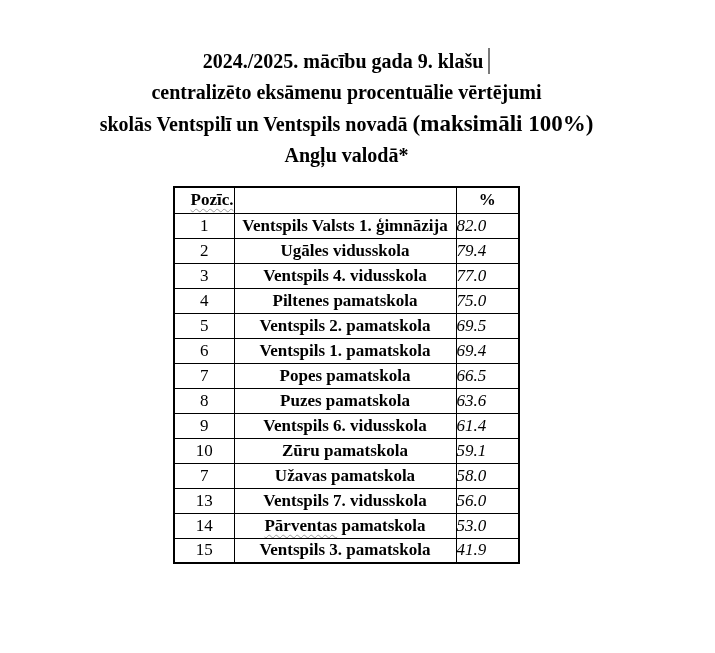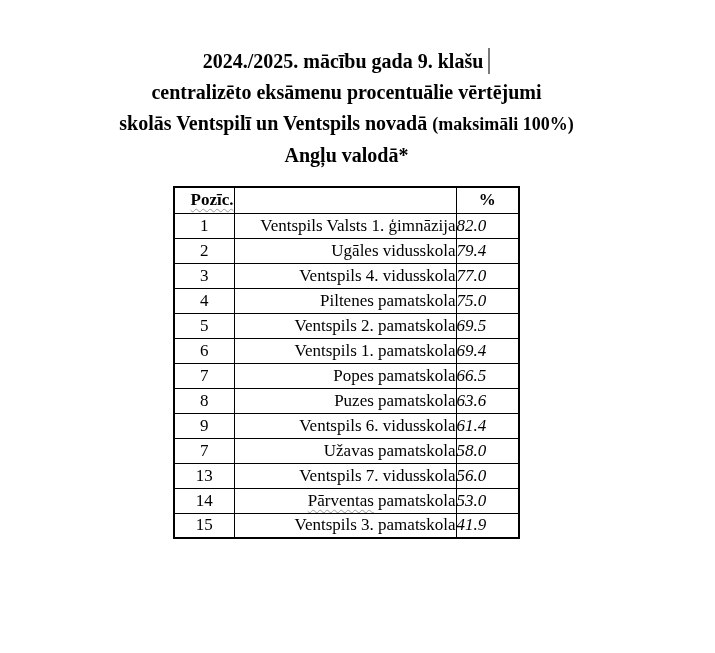--- a/index.html
+++ b/index.html
@@ -24,21 +24,21 @@
   .title-block {
     text-align: center;
   }
   .title-line {
     font-size: 20px;
     font-weight: bold;
     line-height: 31px;
     white-space: nowrap;
   }
   .paren {
-    font-size: 18px;
+    font-size: 23px;
   }
   .cursor {
     display: inline-block;
     width: 2px;
     height: 26px;
     background: #7a7a7a;
     margin-left: 5px;
     vertical-align: -6px;
   }
   .squiggle {
@@ -73,21 +73,21 @@
     text-align: right;
     padding-left: 4px;
     font-weight: bold;
   }
   th.col-school { font-weight: bold; }
   th.col-pct {
     text-align: center;
     font-weight: bold;
   }
   td.pos { text-align: center; }
-  td.school { text-align: right; padding-left: 7px; }
+  td.school { text-align: center; padding-left: 7px; font-weight: bold; }
   td.pct { text-align: left; font-style: italic; }
 </style>
 </head>
 <body>
 
 <div class="page">
 
   <div class="title-block">
     <div class="title-line"><span>2024./2025. mācību gada 9. klašu</span><span class="cursor"></span></div>
     <div class="title-line">centralizēto eksāmenu procentuālie vērtējumi</div>
@@ -148,20 +148,25 @@
           <td class="pos">8</td>
           <td class="school">Puzes pamatskola</td>
           <td class="pct">63.6</td>
         </tr>
         <tr>
           <td class="pos">9</td>
           <td class="school">Ventspils 6. vidusskola</td>
           <td class="pct">61.4</td>
         </tr>
         <tr>
+          <td class="pos">10</td>
+          <td class="school">Zūru pamatskola</td>
+          <td class="pct">59.1</td>
+        </tr>
+        <tr>
           <td class="pos">7</td>
           <td class="school">Užavas pamatskola</td>
           <td class="pct">58.0</td>
         </tr>
         <tr>
           <td class="pos">13</td>
           <td class="school">Ventspils 7. vidusskola</td>
           <td class="pct">56.0</td>
         </tr>
         <tr>

